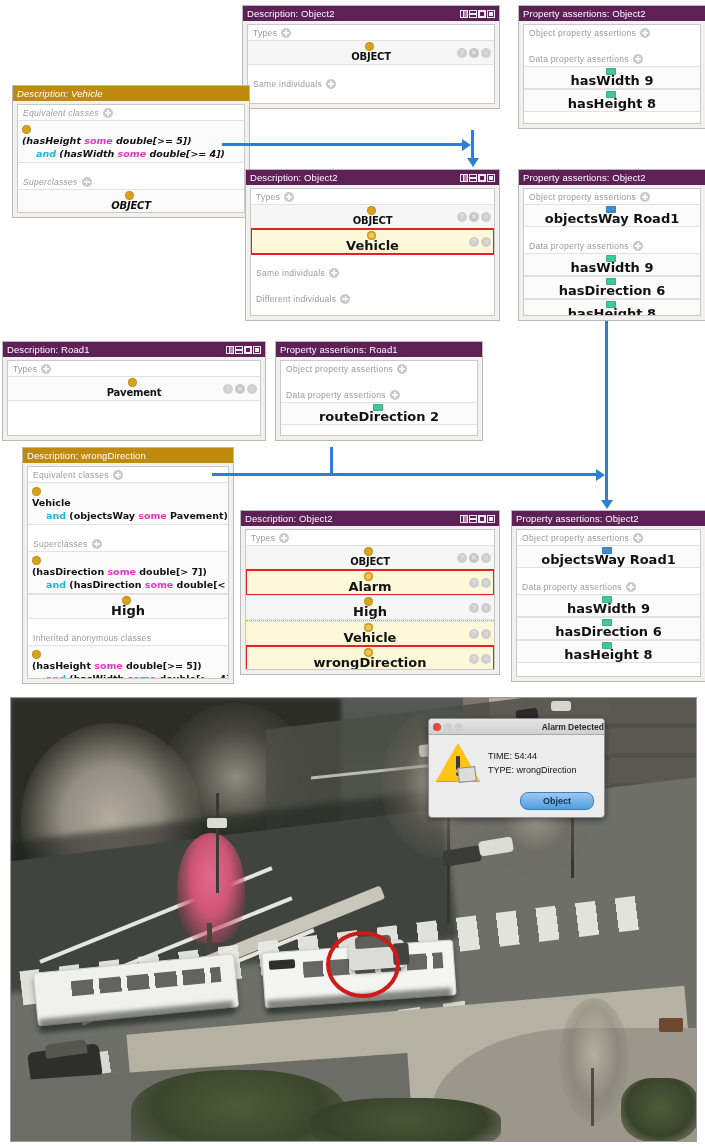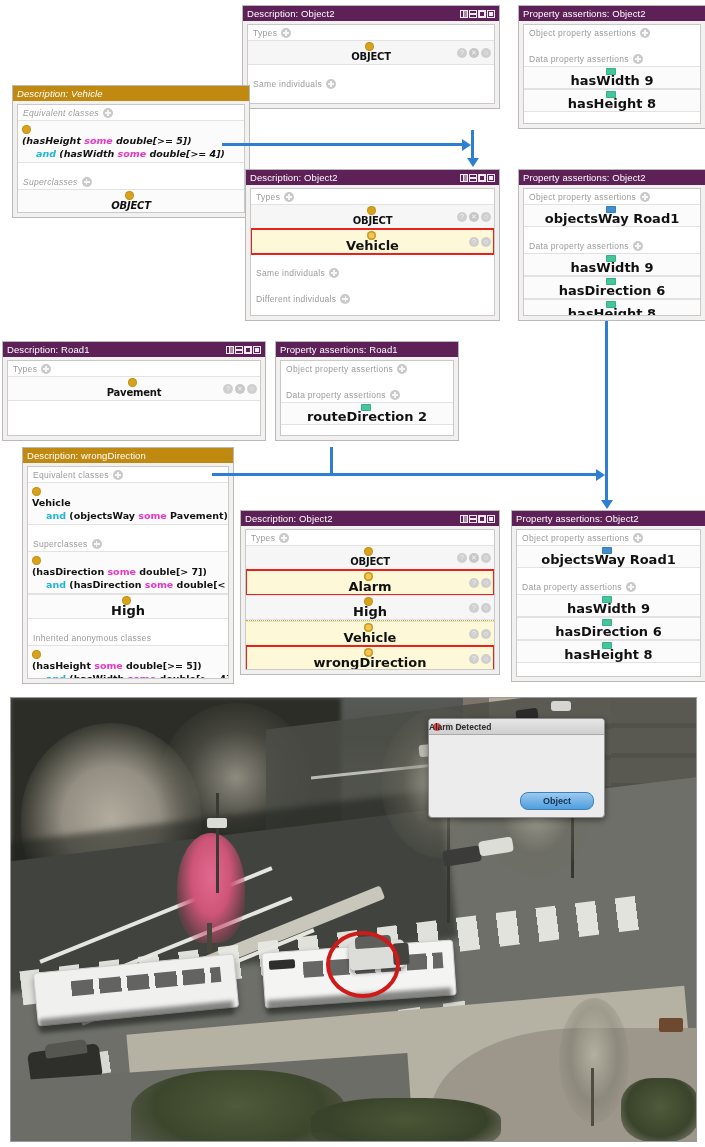--- a/index.html
+++ b/index.html
@@ -74,21 +74,21 @@
 
   
   #dlg{position:absolute;left:428px;top:718px;width:175px;height:98px;background:#ececec;
        border:1px solid #8d8d8d;border-radius:4px;box-shadow:0 2px 6px rgba(0,0,0,.45);overflow:hidden;}
   #dlgbar{height:15px;background:linear-gradient(#e6e6e6,#cfcfcf);border-bottom:1px solid #a9a9a9;
           display:flex;align-items:center;padding:0 4px;position:relative;}
   .tl{width:8px;height:8px;border-radius:50%;margin-right:3px;}
   .tl.r{background:#e04a3f;}
   .tl.y{background:#cfcfcf;}
   .tl.g{background:#cfcfcf;}
-  #dlgtitle{position:absolute;left:0;right:0;text-align:left;font-size:8.5px;color:#2b2b2b;font-weight:bold;}
+  #dlgtitle{position:absolute;left:0;right:0;text-align:right;font-size:8.5px;color:#2b2b2b;font-weight:bold;}
   #dlgbody{display:flex;padding:8px 7px 0 7px;}
   #warn{width:46px;height:42px;position:relative;flex:0 0 auto;}
   #warn .tri{width:0;height:0;border-left:22px solid transparent;border-right:22px solid transparent;
              border-bottom:38px solid #fcc613;filter:drop-shadow(0 1px 0 #d9a600);}
   #warn .bang{position:absolute;left:20px;top:13px;width:4px;height:14px;background:#3a3a3a;border-radius:1px;}
   #warn .bdot{position:absolute;left:20px;top:29px;width:4px;height:4px;background:#3a3a3a;border-radius:50%;}
   #warn .pen{position:absolute;left:22px;top:24px;width:16px;height:13px;background:#dcdcdc;
              border:1px solid #8a8a8a;transform:rotate(-6deg);}
   .dlgline{font-size:9px;color:#111;line-height:14px;white-space:nowrap;}
   #dlgtext{padding-left:6px;padding-top:6px;}
@@ -334,21 +334,21 @@
         <span class="rowbtns">
           <span class="rb">?</span>
           <span class="rb x">✕</span>
           <span class="rb">○</span>
         </span>
       </div>
     </div>
   </div>
 </div>
 
-<div class="panel" style="left:275px;top:341px;width:184px;height:100px;">
+<div class="panel" style="left:275px;top:341px;width:208px;height:100px;">
   <div class="pt purple">
     <span class="pt-title">Property assertions: Road1</span>
   </div>
   <div class="pbody">
     <div class="inner">
       <div class="sect">
         <span>Object property assertions</span>
         <span class="plus"></span>
       </div>
       <div class="spacer"></div>
@@ -617,14 +617,26 @@
 
 <div id="redcircle"></div>
 
 <div id="dlg">
   <div id="dlgbar">
     <span class="tl r"></span>
     <span class="tl y"></span>
     <span class="tl g"></span>
     <span id="dlgtitle">Alarm Detected</span>
   </div>
+  <div id="dlgbody">
+    <div id="warn">
+      <div class="tri"></div>
+      <div class="bang"></div>
+      <div class="bdot"></div>
+      <div class="pen"></div>
+    </div>
+    <div id="dlgtext">
+      <div class="dlgline">TIME: 54:44</div>
+      <div class="dlgline">TYPE: wrongDirection</div>
+    </div>
+  </div>
   <div id="aceptar">Object</div>
 </div>
 
 </body></html>

